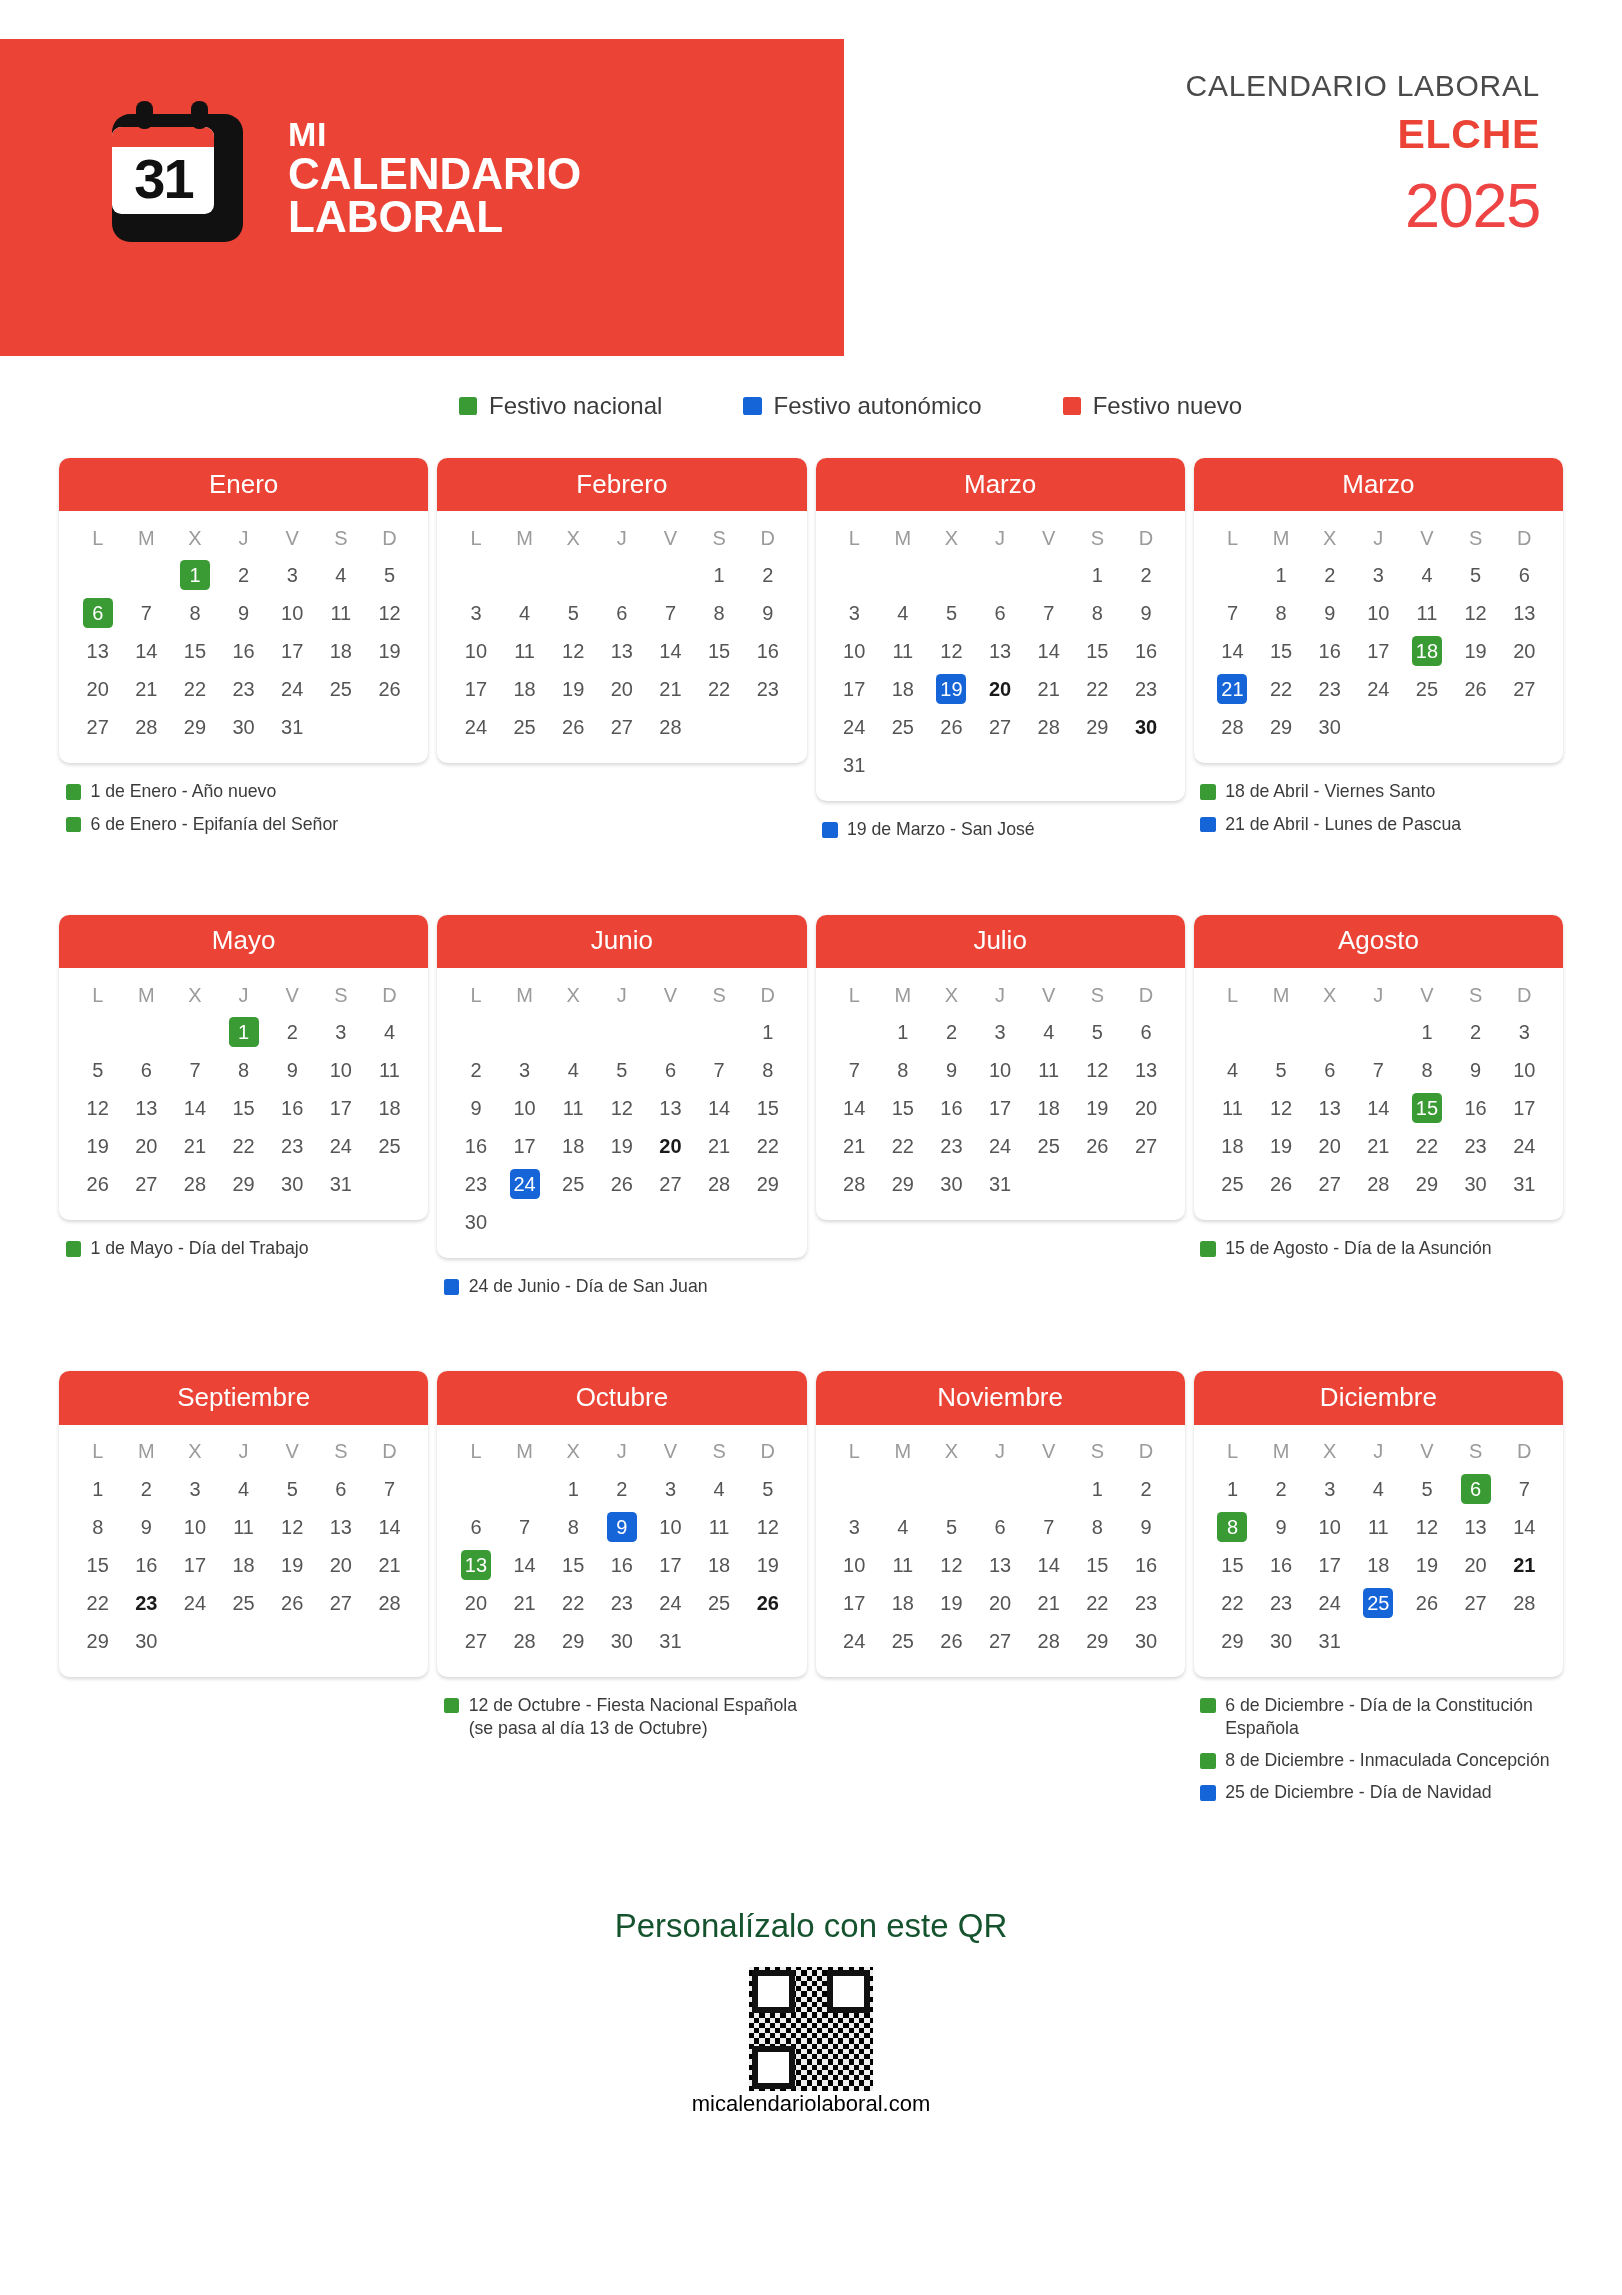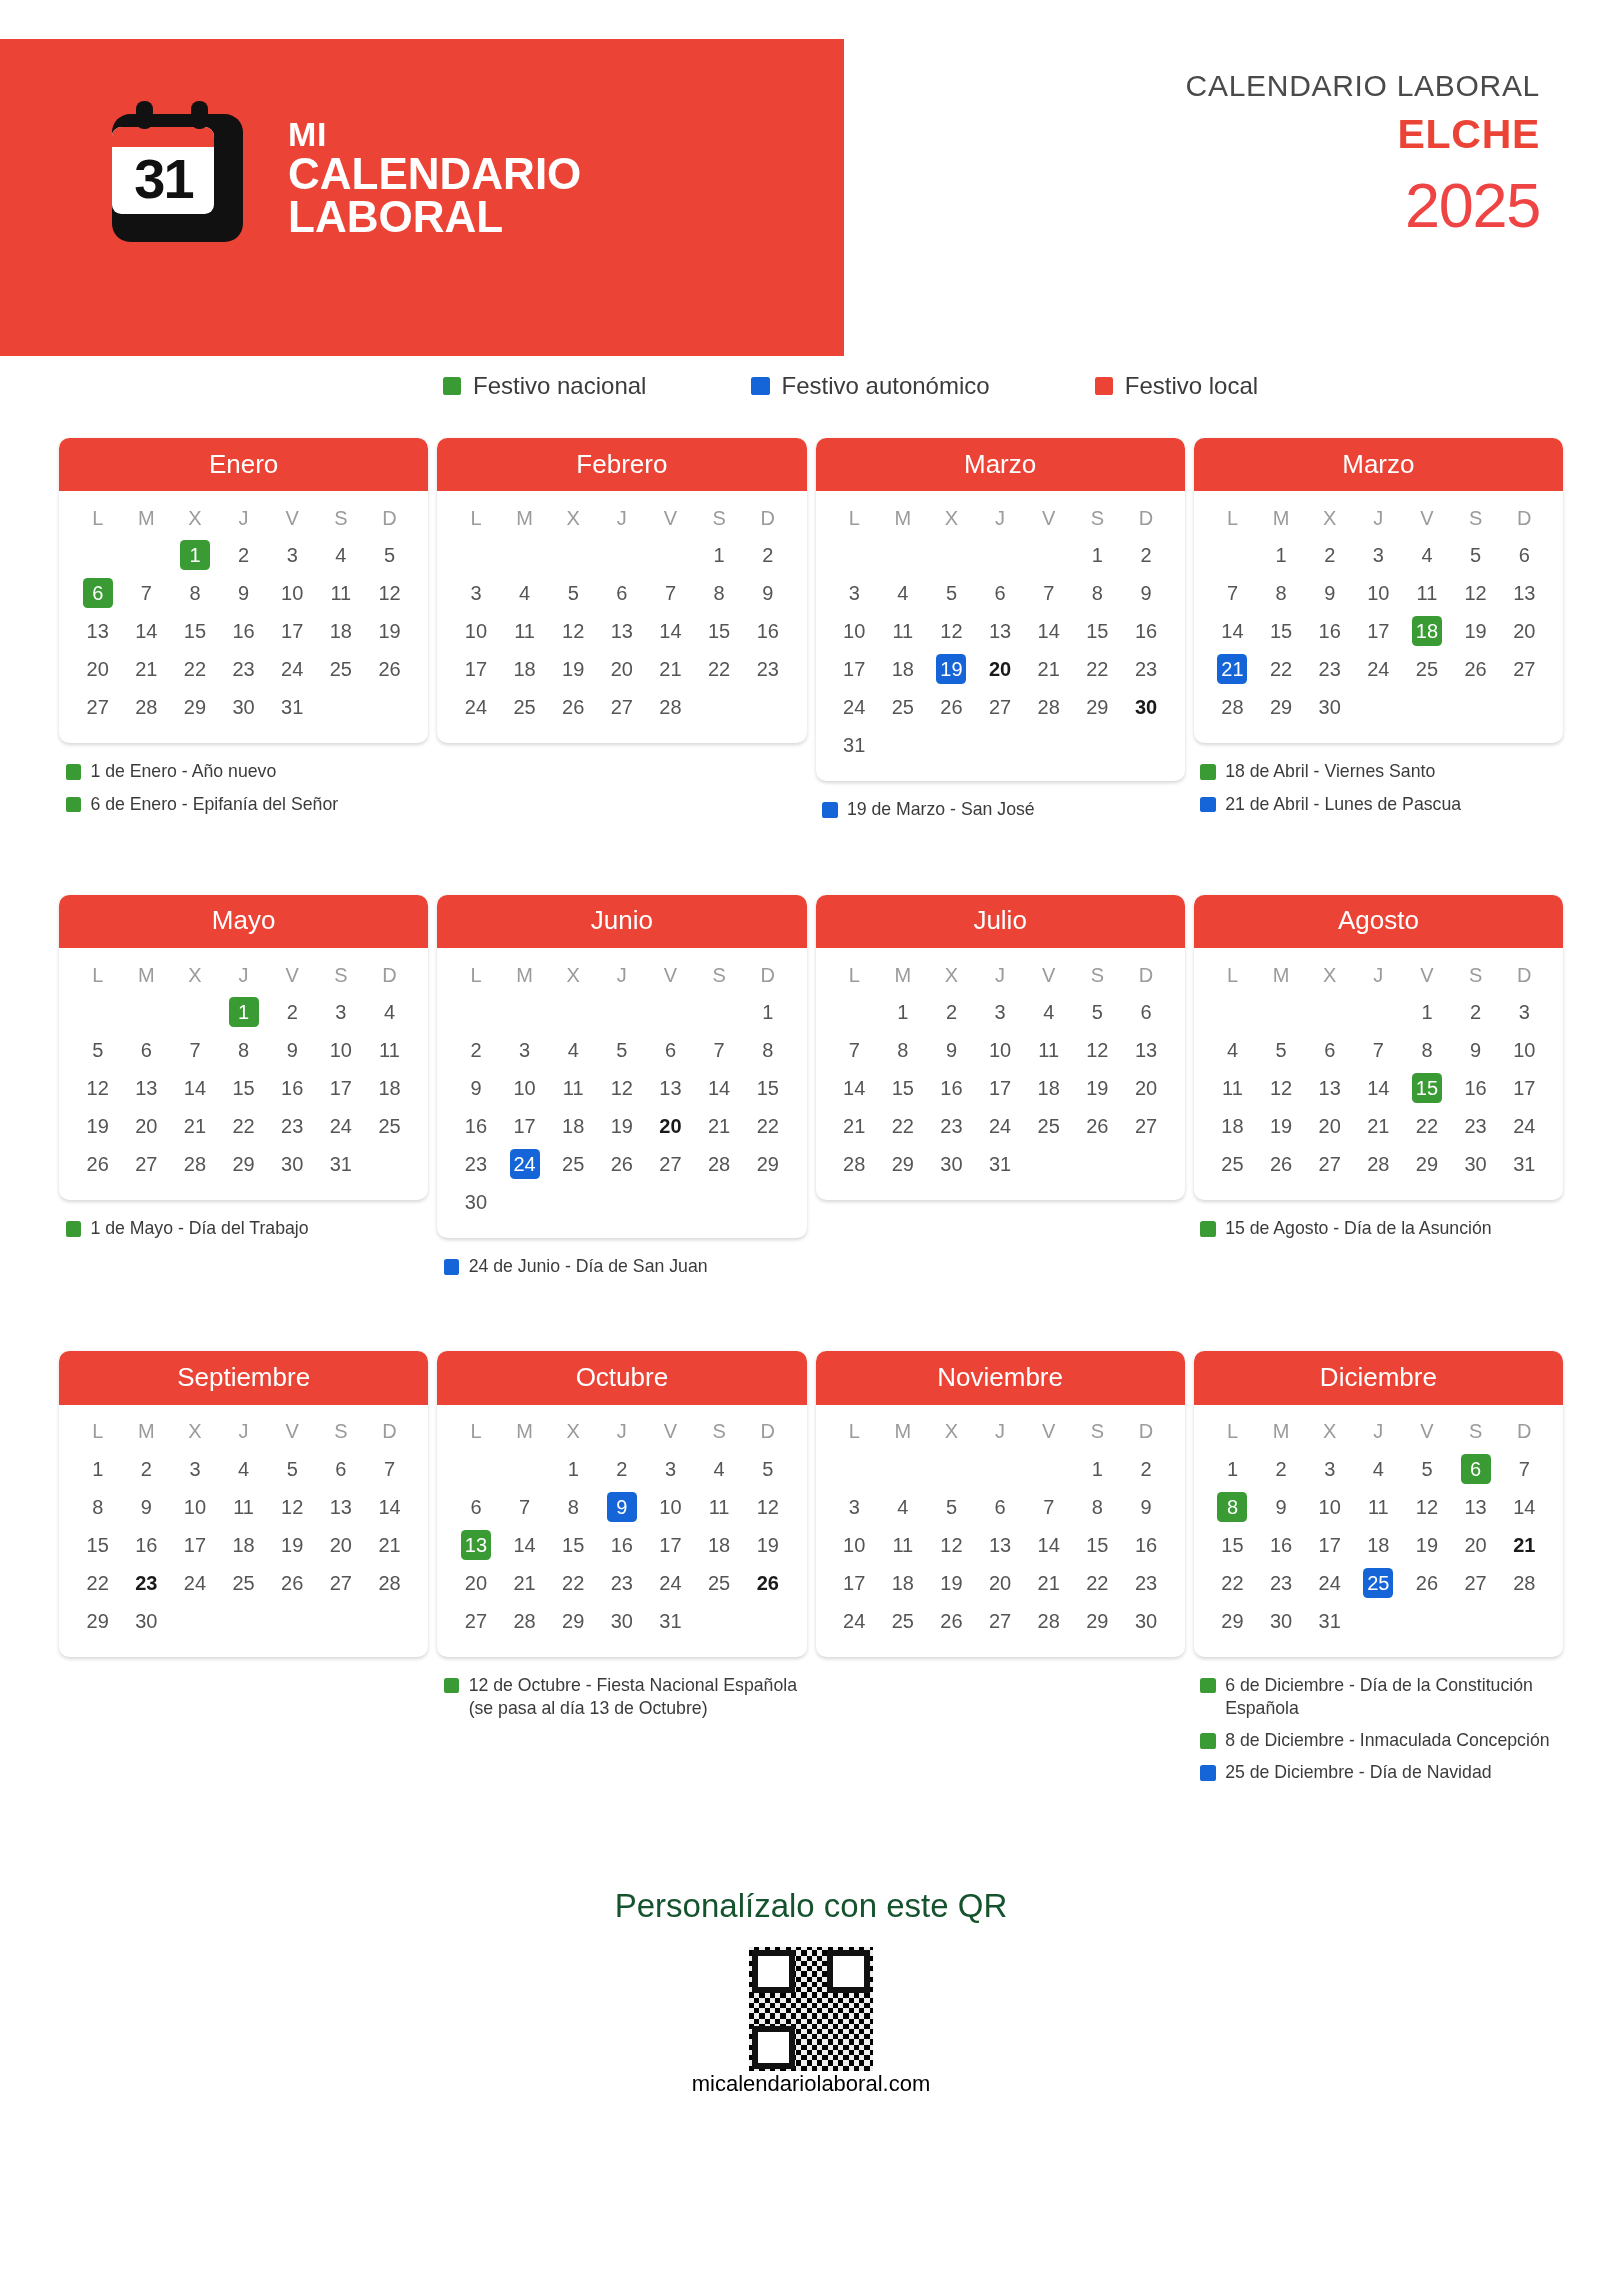--- a/index.html
+++ b/index.html
@@ -124,22 +124,22 @@
     color: #ef4444;
     margin-top: 14px;
     letter-spacing: -1.3px;
     line-height: 1.05;
   }
 
   
   .legend {
     display: flex;
     justify-content: center;
-    gap: 105px;
-    margin-top: 15px;
+    gap: 81px;
+    margin-top: 35px;
     padding-left: 79px;
     text-align: right;
   }
   .legend-item {
     display: flex;
     align-items: center;
     gap: 11.8px;
     font-size: 24px;
     color: #3b3b3b;
   }
@@ -311,21 +311,21 @@
     <div class="legend-item">
       <span class="sw sw-nac"></span>
       <span>Festivo nacional</span>
     </div>
     <div class="legend-item">
       <span class="sw sw-aut"></span>
       <span>Festivo autonómico</span>
     </div>
     <div class="legend-item">
       <span class="sw sw-loc"></span>
-      <span>Festivo local</span>
+      <span>Festivo nuevo</span>
     </div>
   </div>
 
 <div class="months" id="months">
     <div class="month-cell">
       <div class="month-card">
         <div class="month-head">Enero</div>
         <div class="month-body">
           <table class="cal">
             <thead>

